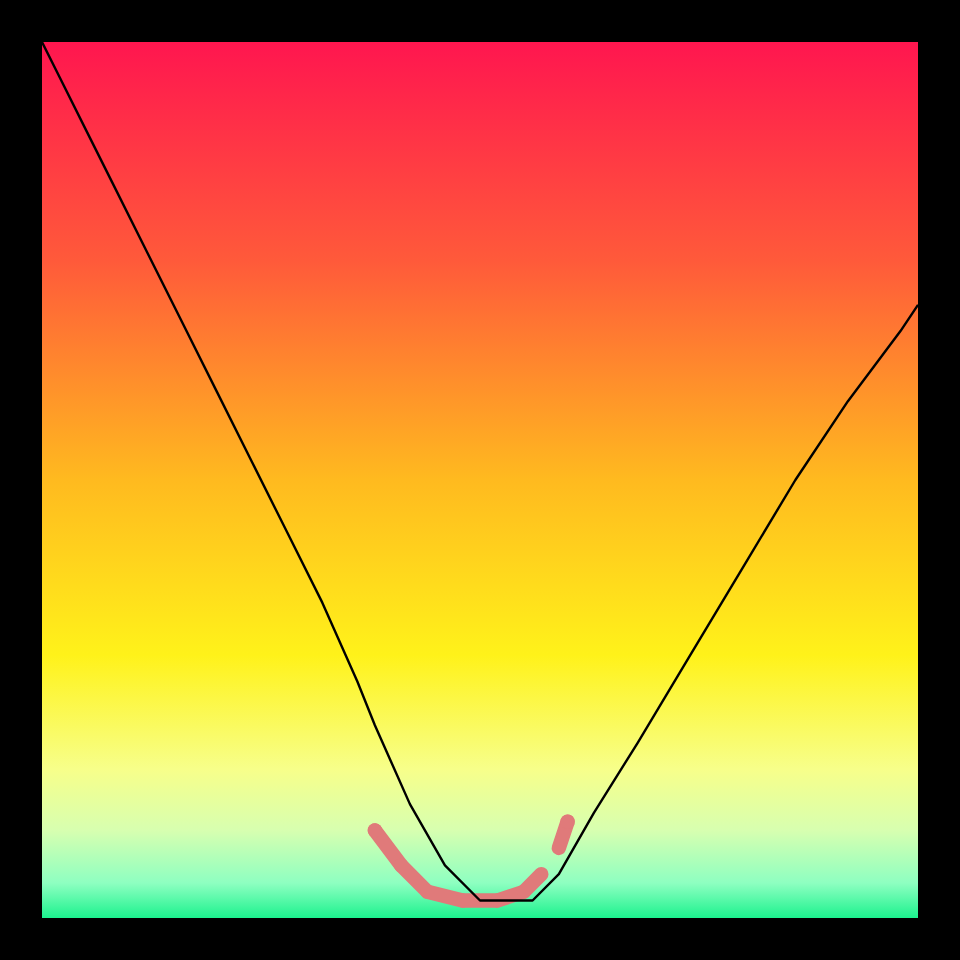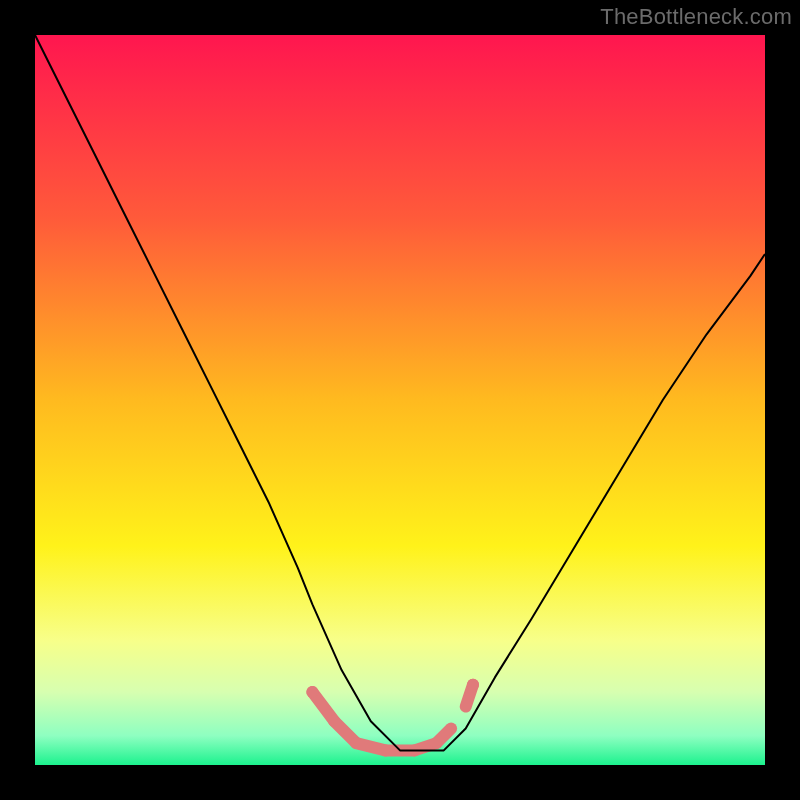--- a/index.html
+++ b/index.html
@@ -37,21 +37,20 @@
   }
   svg {
     display: block;
   }
 </style>
 </head>
 <body>
 
 <div class="stage">
 
-  <div class="watermark">TheBottleneck.com</div>
 
   <div class="plot-area">
     <svg id="chart-svg" width="730" height="730" viewBox="0 0 730 730">
       <defs>
         <linearGradient id="bg-grad" x1="0" y1="0" x2="0" y2="1">
             <stop offset="0%" stop-color="#ff164f"></stop>
             <stop offset="25%" stop-color="#ff5a3a"></stop>
             <stop offset="50%" stop-color="#ffba1f"></stop>
             <stop offset="70%" stop-color="#fff21a"></stop>
             <stop offset="83%" stop-color="#f7ff8a"></stop>

